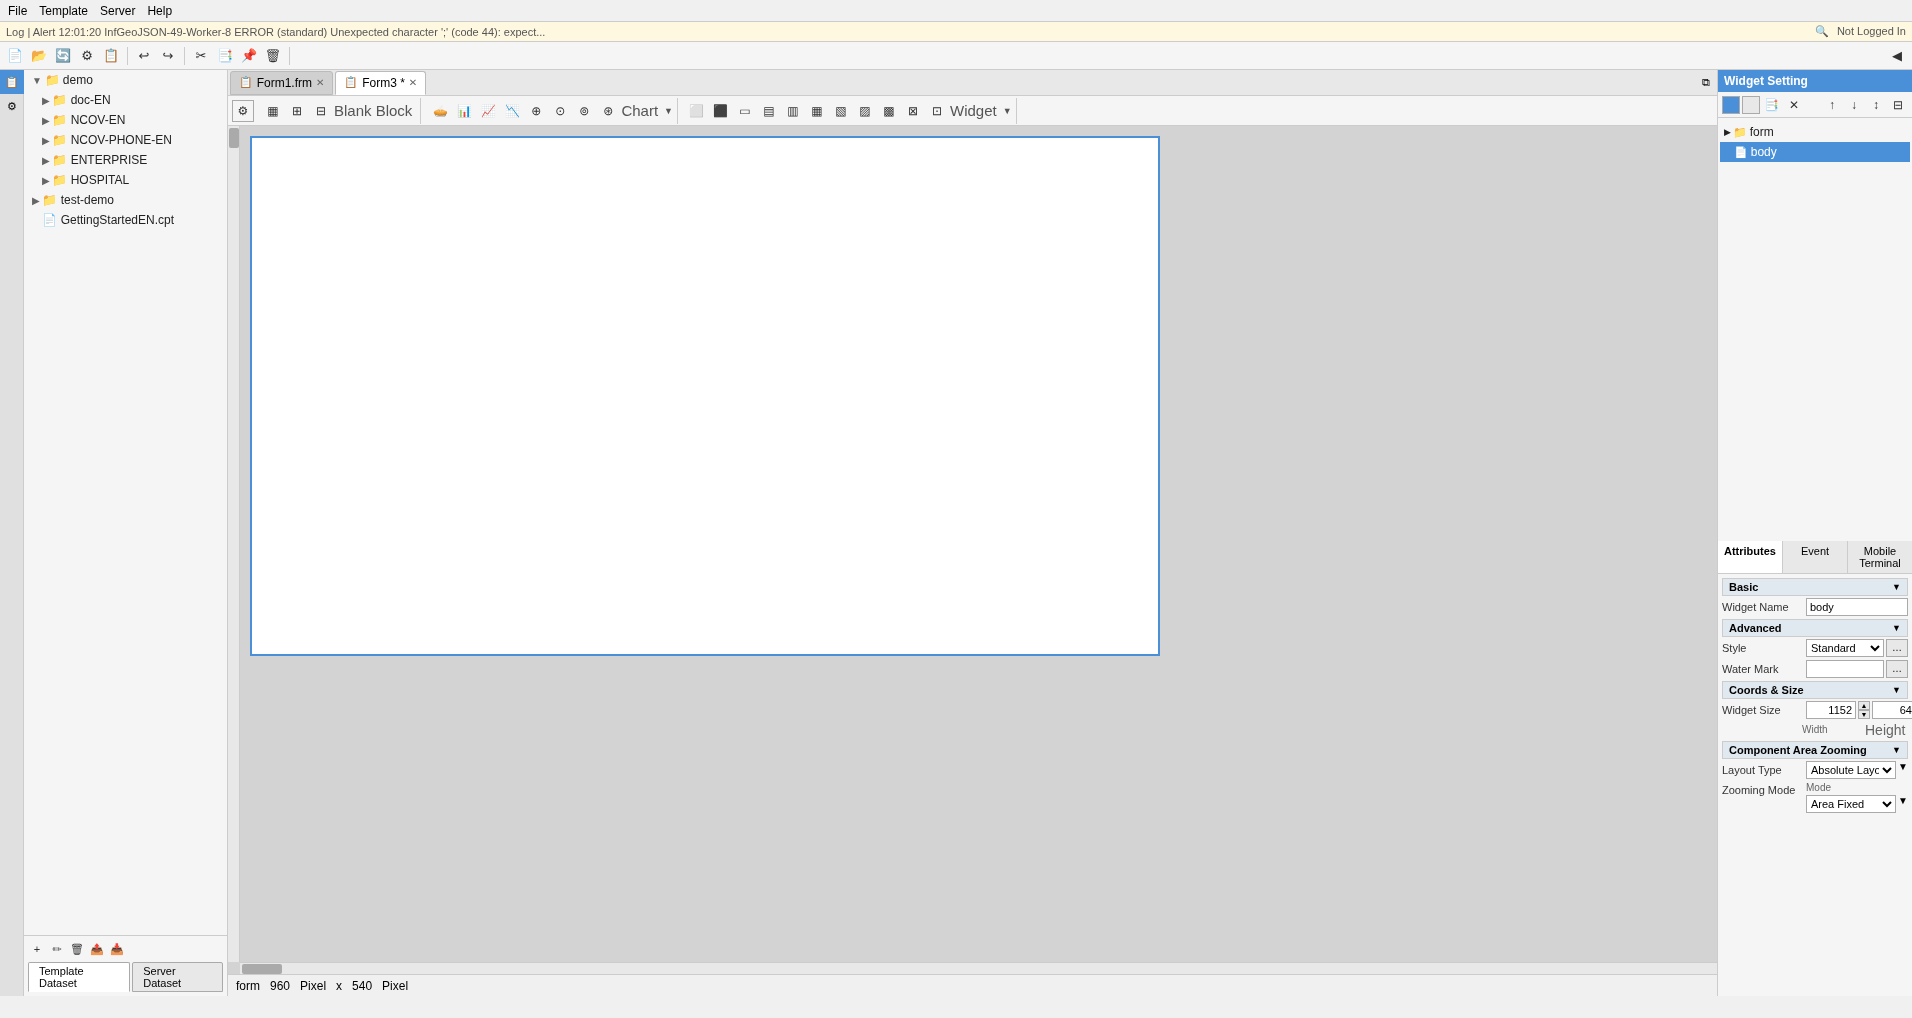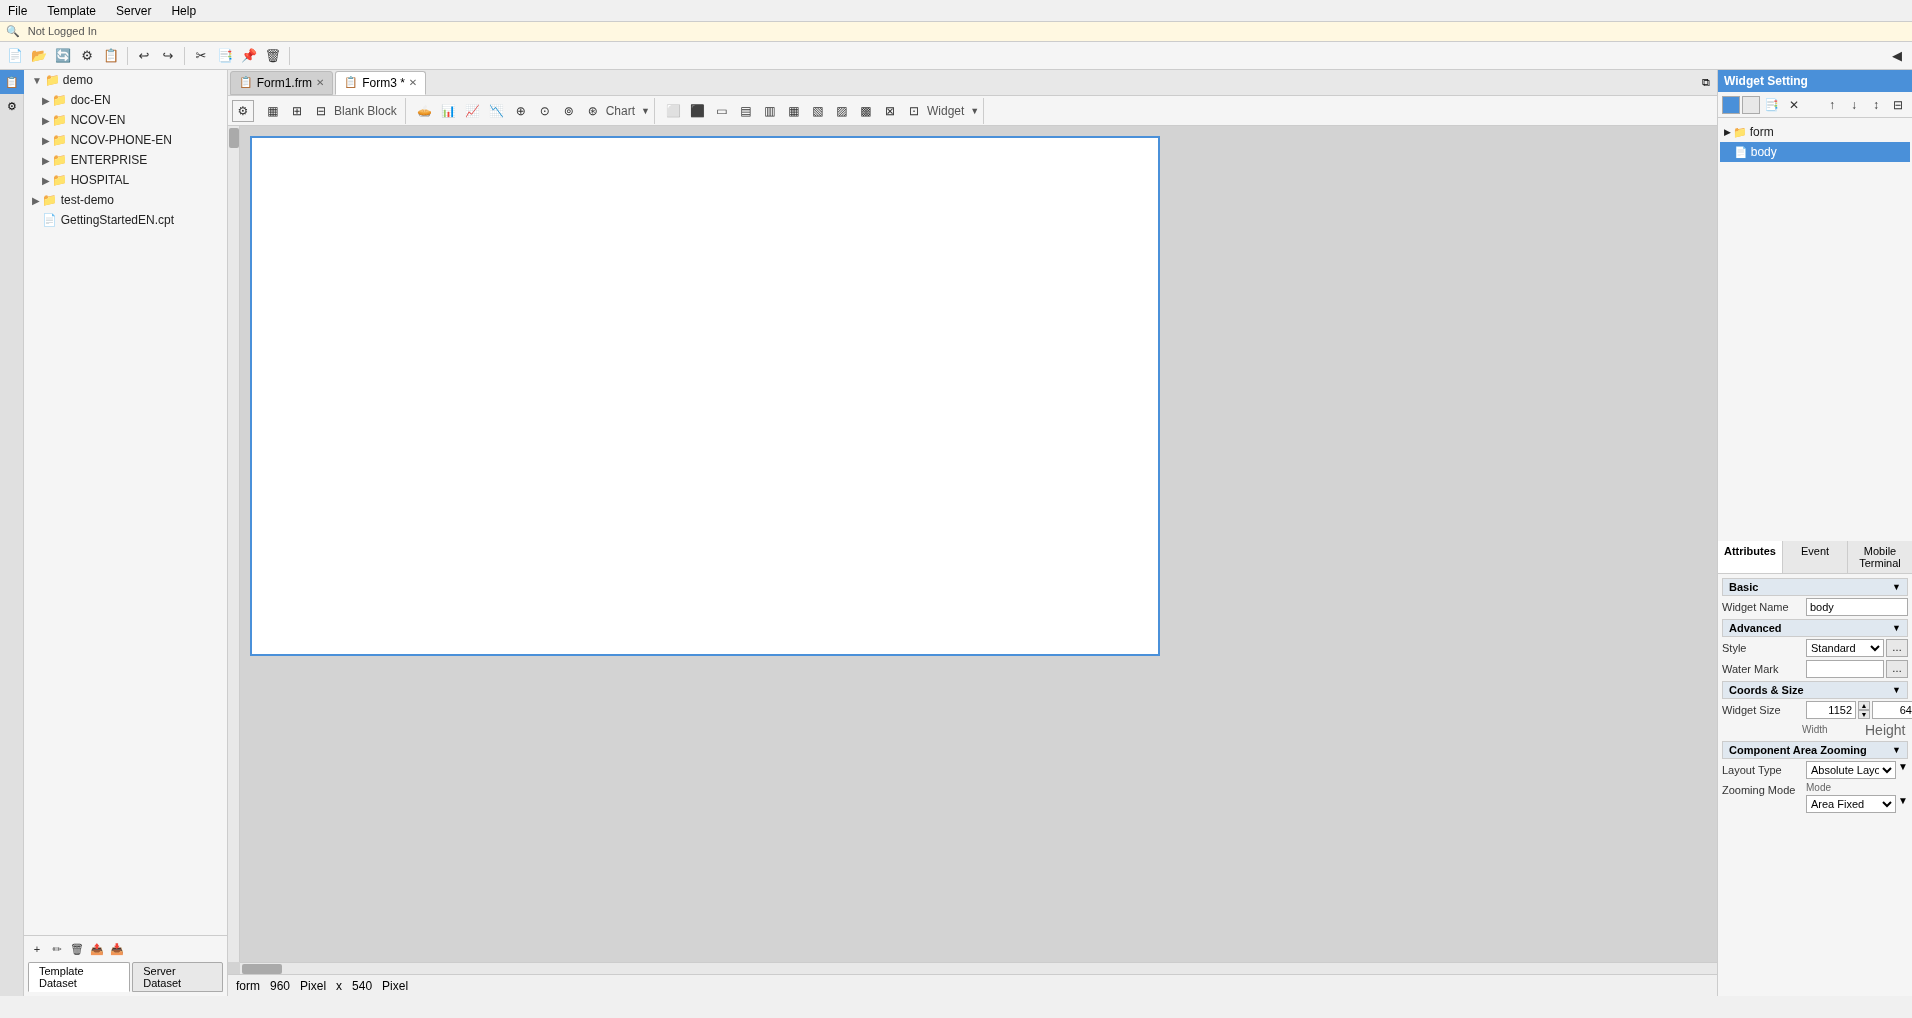--- a/index.html
+++ b/index.html
@@ -6,21 +6,21 @@
     body { font-family: 'Segoe UI', Arial, sans-serif; font-size: 12px; background: #f0f0f0; overflow: hidden; }
 
     
     #menubar {
       background: #f0f0f0;
       border-bottom: 1px solid #ccc;
       display: flex;
       align-items: center;
       height: 22px;
       padding: 0 4px;
-      gap: 12px;
+      gap: 4px;
     }
     #menubar span { cursor: pointer; font-size: 12px; padding: 2px 4px; }
 
     
     #statusbar-top {
       background: #fff8e1;
       border-bottom: 1px solid #ccc;
       height: 20px;
       display: flex;
       align-items: center;
@@ -137,21 +137,21 @@
     .form-tb-btn {
       width: 22px; height: 22px;
       display: flex; align-items: center; justify-content: center;
       cursor: pointer; font-size: 12px; color: #333;
     }
     .form-section {
       display: flex; align-items: center; gap: 2px;
       padding: 0 4px; border-right: 1px solid #ccc; height: 26px;
     }
     .form-section-label {
-      font-size: 12px; color: #555; margin-right: 4px;
+      font-size: 15px; color: #555; margin-right: 4px;
     }
     .dropdown-arrow { font-size: 9px; color: #555; cursor: pointer; }
 
     
     #canvas-area {
       flex: 1; overflow: auto; background: #d3d3d3; padding: 10px;
       position: relative;
     }
     #form-canvas {
       width: 910px; height: 520px;
@@ -284,20 +284,21 @@
 <body>
 
 <div id="menubar">
   <span>File</span>
   <span>Template</span>
   <span>Server</span>
   <span>Help</span>
 </div>
 
 <div id="statusbar-top">
+  <span class="status-text">Log | Alert 12:01:20 InfGeoJSON-49-Worker-8 ERROR (standard) Unexpected character ';' (code 44): expect...</span>
   <div class="status-right">
     <span style="cursor:pointer;">🔍</span>
     <span>Not Logged In</span>
   </div>
 </div>
 
 <div id="toolbar">
   <div class="tb-btn" title="New">📄</div>
   <div class="tb-btn" title="Open">📂</div>
   <div class="tb-btn" title="Refresh">🔄</div>

